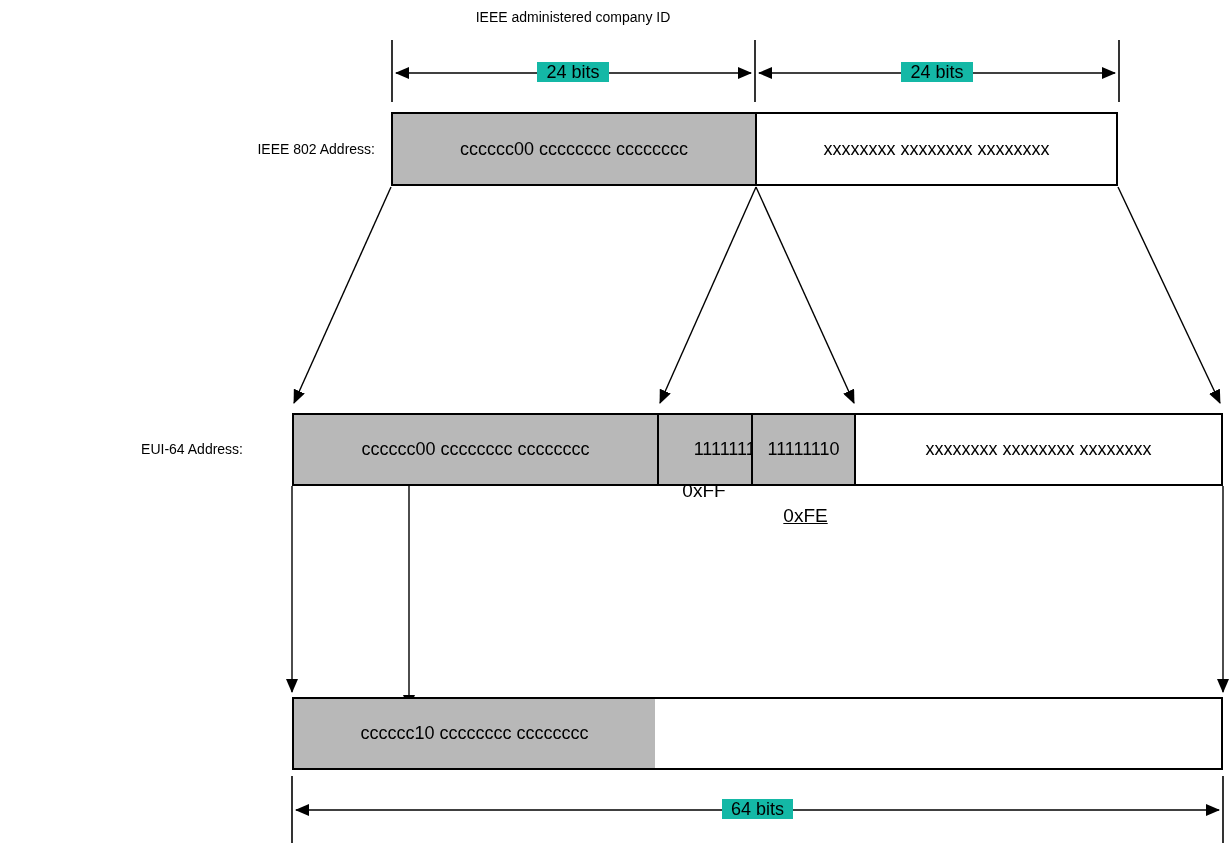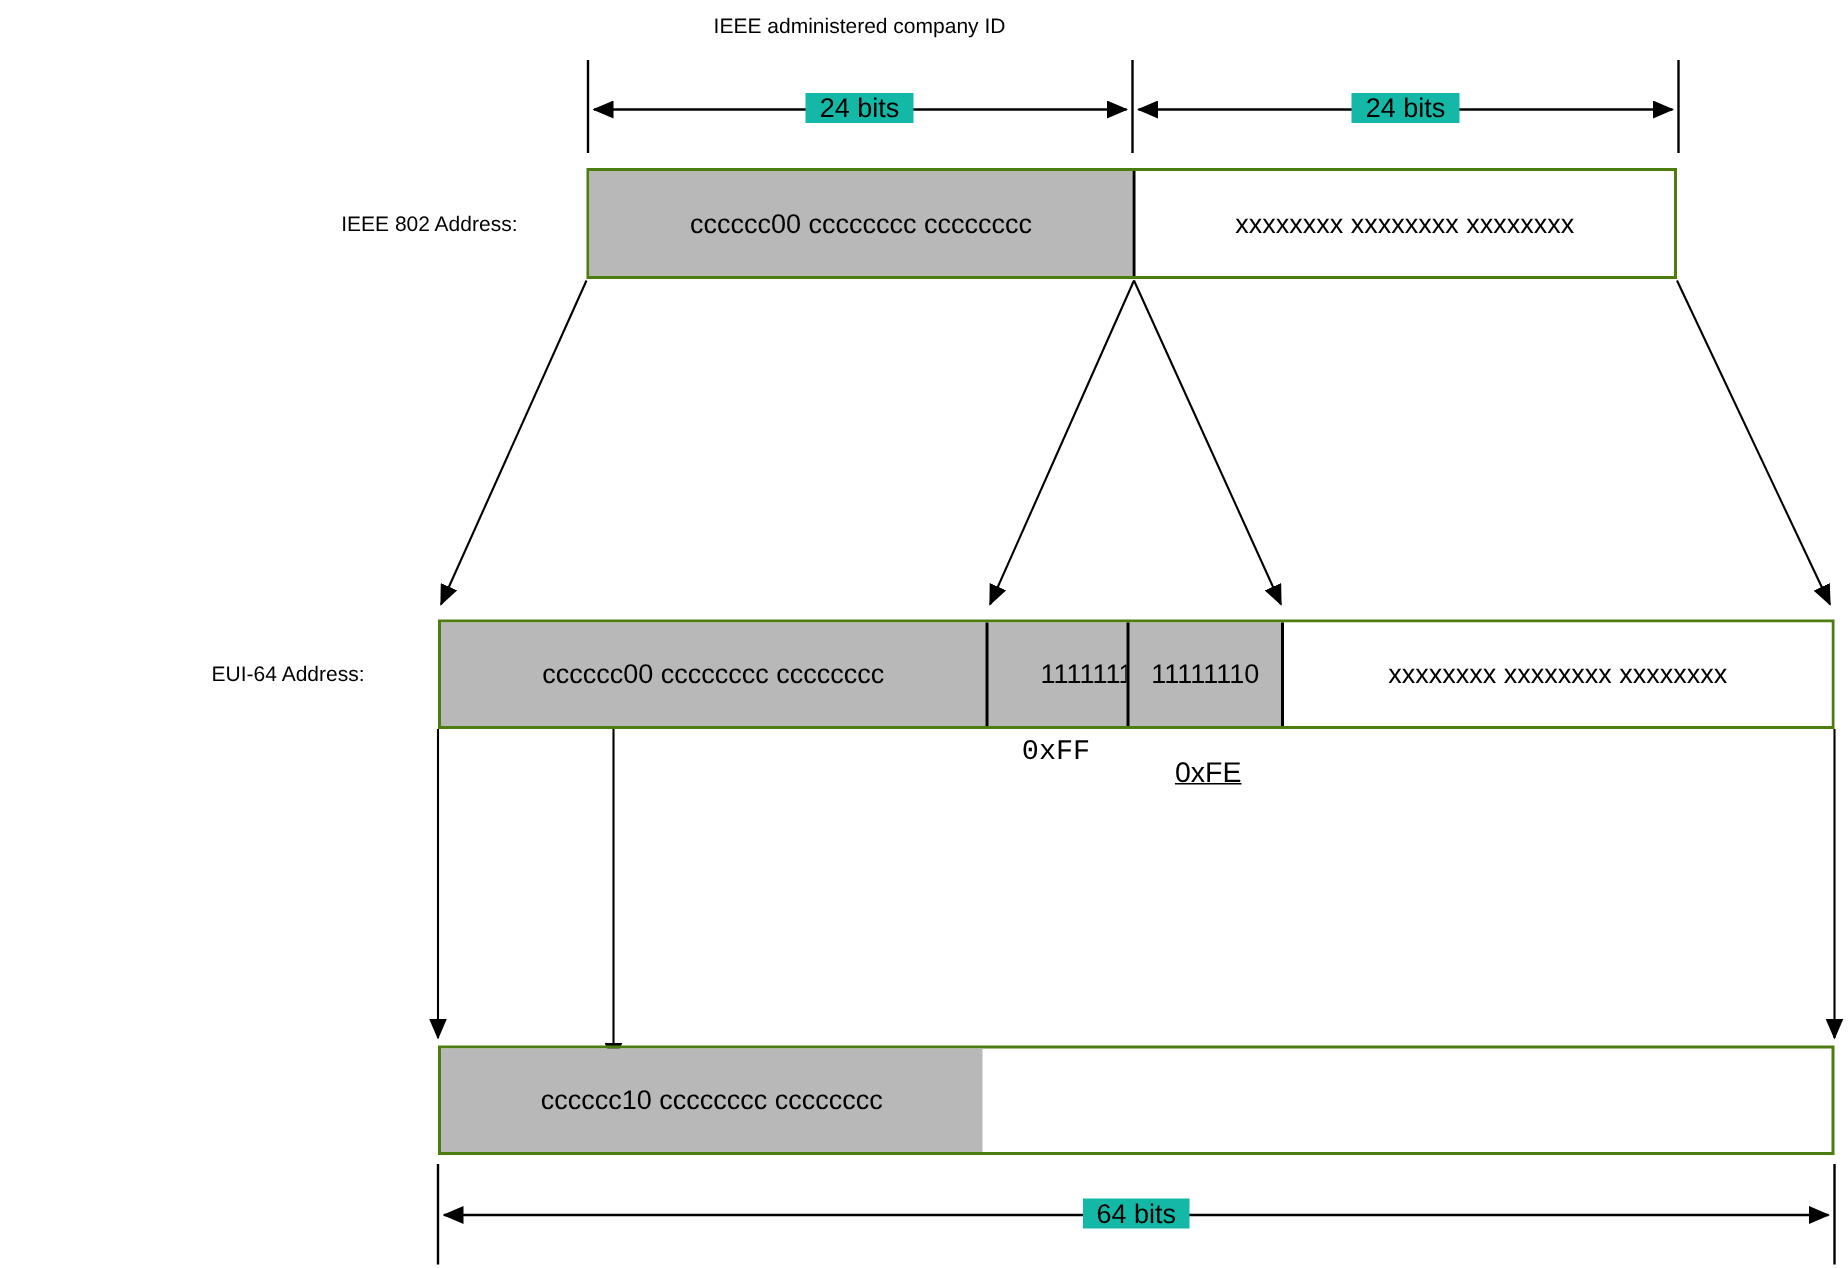--- a/index.html
+++ b/index.html
@@ -10,21 +10,21 @@
     font-family:"Liberation Sans", sans-serif;
     color:#000;
     overflow:hidden;
   }
   .abs{position:absolute;}
   .lbl{font-size:14px;line-height:22px;white-space:nowrap;}
   .ctr{text-align:center;}
   .rgt{text-align:right;}
   .row{
     position:absolute;display:flex;box-sizing:border-box;
-    border:2px solid #4d7c0f;
+    border:2px solid #000000;
   }
   .seg{
     display:flex;align-items:center;justify-content:center;
     box-sizing:border-box;font-size:18px;white-space:nowrap;
     height:100%;
   }
   .seg.divide{border-left:2px solid #000;}
   .gray{background:#b8b8b8;}
   .white{background:#ffffff;}
   .measure-label span{
@@ -81,36 +81,36 @@
     </g>
   </svg>
 
   <div class="abs ctr measure-label" style="left:391px;top:62px;width:364px;">
     <span>24 bits</span>
   </div>
   <div class="abs ctr measure-label" style="left:755px;top:62px;width:364px;">
     <span>24 bits</span>
   </div>
 
-  <div class="abs lbl rgt" style="left:0;top:138px;width:345px;">IEEE 802 Address:</div>
+  <div class="abs lbl rgt" style="left:0;top:138px;width:345px;padding-left:30px;">IEEE 802 Address:</div>
   <div class="abs lbl rgt" style="left:0;top:438px;width:243px;">EUI-64 Address:</div>
 
   <div class="row" style="left:391px;top:112px;width:727px;height:74px;">
     <div class="seg gray" style="width:362px;">cccccc00 cccccccc cccccccc</div>
     <div class="seg white divide" style="flex:1;">xxxxxxxx xxxxxxxx xxxxxxxx</div>
   </div>
 
   <div class="row" style="left:292px;top:413px;width:931px;height:73px;">
     <div class="seg gray" style="width:363px;">cccccc00 cccccccc cccccccc</div>
     <div class="seg gray divide" style="width:94px;padding-left:48px;">11111111</div>
     <div class="seg gray divide" style="width:103px;">11111110</div>
     <div class="seg white divide" style="flex:1;">xxxxxxxx xxxxxxxx xxxxxxxx</div>
   </div>
 
-  <div class="abs ctr hexlbl" style="left:655px;top:490px;width:98px;font-family:Liberation Mono, monospace;">0xFF</div>
+  <div class="abs ctr hexlbl" style="left:655px;top:480px;width:98px;">0xFF</div>
   <div class="abs ctr hexlbl" style="left:753px;top:505px;width:105px;text-decoration:underline;">0xFE</div>
 
   <div class="row" style="left:292px;top:697px;width:931px;height:73px;">
     <div class="seg gray" style="width:361px;">cccccc10 cccccccc cccccccc</div>
   </div>
 
   <div class="abs ctr measure-label" style="left:292px;top:799px;width:931px;">
     <span>64 bits</span>
   </div>
 

